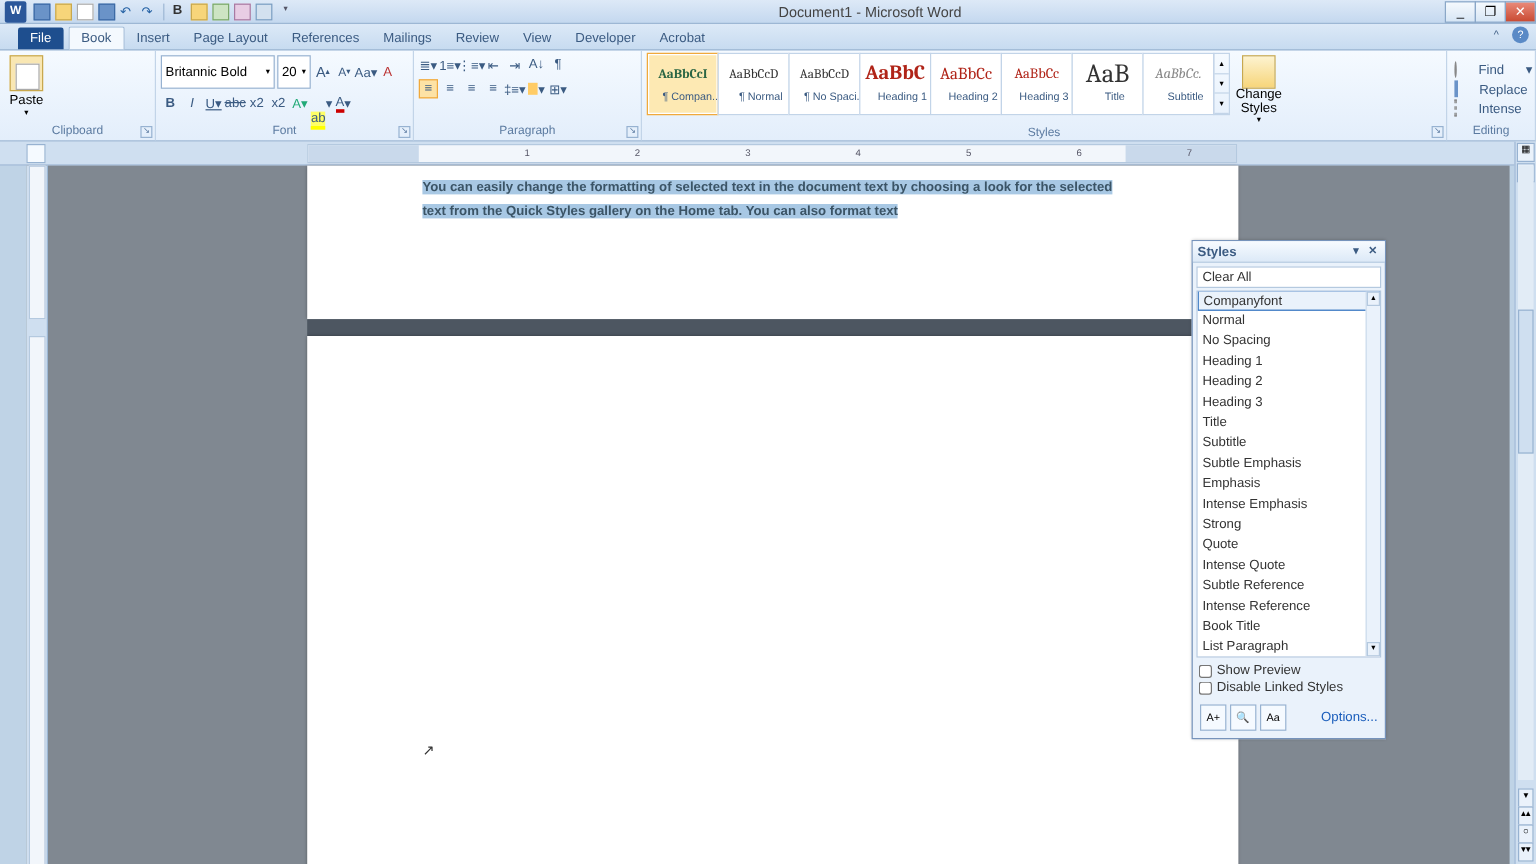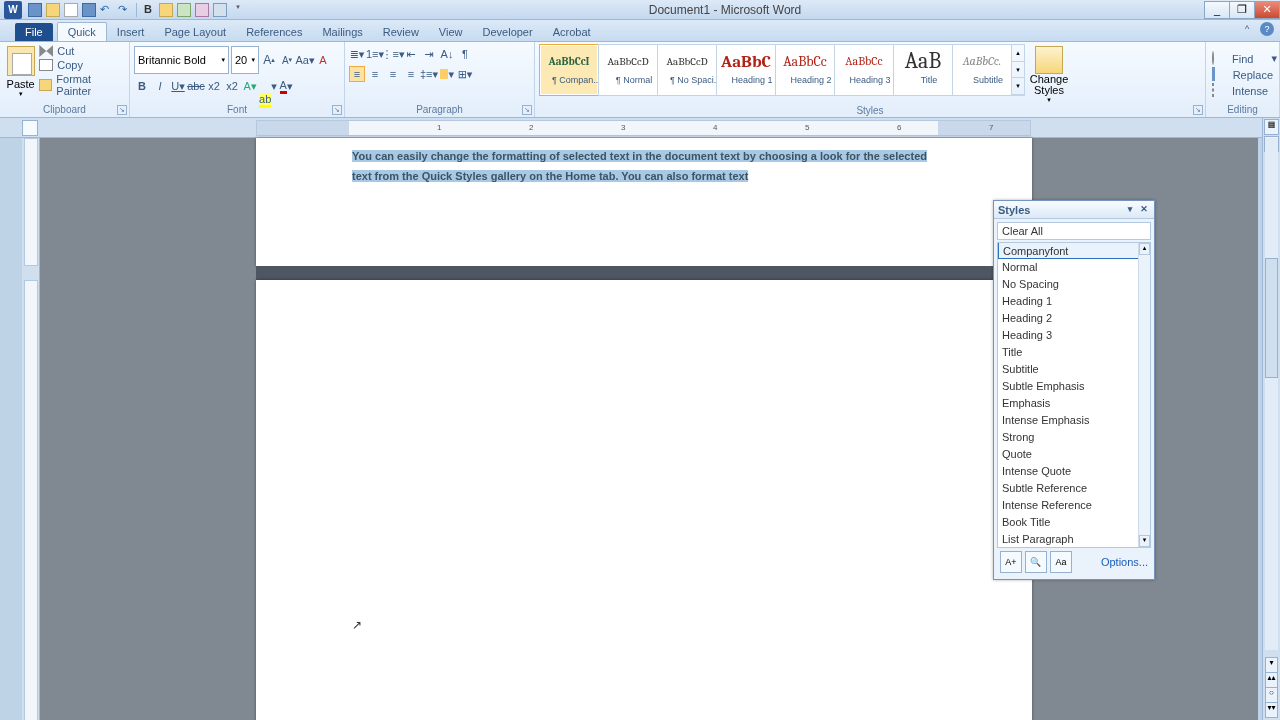--- a/index.html
+++ b/index.html
@@ -153,21 +153,21 @@
         <span>❐</span>
       </div>
     <div class="close">
         <span>✕</span>
       </div>
   </div>
 </div>
 
 <div class="tabs">
   <div class="tab file">File</div>
-  <div class="tab active">Quick</div>
+  <div class="tab active">Book</div>
   <div class="tab">Insert</div>
   <div class="tab">Page Layout</div>
   <div class="tab">References</div>
   <div class="tab">Mailings</div>
   <div class="tab">Review</div>
   <div class="tab">View</div>
   <div class="tab">Developer</div>
   <div class="tab">Acrobat</div>
   <div class="helpico">
     <div style="background:transparent;color:#3b5b82;">^</div>
@@ -176,34 +176,20 @@
 </div>
 
 <div class="ribbon">
 
   <div class="group clipboard" style="width:130px;">
     <div class="gbody">
       <div class="pastebig">
         <div class="picon"></div>
         <div>Paste</div>
         <div style="font-size:7px;">▾</div>
-      </div>
-      <div class="clipitems">
-        <div>
-            <span class="ci" style="background:#888;clip-path:polygon(0 0,100% 100%,100% 0,0 100%);"></span>
-            <span>Cut</span>
-          </div>
-        <div>
-            <span class="ci" style="border:1px solid #888;background:#fff;"></span>
-            <span>Copy</span>
-          </div>
-        <div>
-            <span class="ci" style="background:#f7d57a;border:1px solid #c8a84e;"></span>
-            <span>Format Painter</span>
-          </div>
       </div>
     </div>
     <div class="gtitle">Clipboard</div>
     <div class="dialoglauncher">↘</div>
   </div>
 
   <div class="group fontgroup">
     <div class="gbody" style="flex-direction:column;">
       <div class="fontrow">
         <div class="fontbox fontname">
@@ -454,20 +440,30 @@
           <div class="sp-item">
             <span class="nm">List Paragraph</span>
             <span class="mk para"></span>
           </div>
         </div>
       <div class="sp-scroll">
         <div class="up">▴</div>
           <div class="dn">▾</div>
       </div>
     </div>
+    <div class="sp-checks">
+      <label>
+          <input type="checkbox" style="">
+          <span>Show Preview</span>
+        </label>
+      <label>
+          <input type="checkbox" style="">
+          <span>Disable Linked Styles</span>
+        </label>
+    </div>
     <div class="sp-foot">
       <div class="fbtn">
           <span style="font-size:9px;">A+</span>
         </div>
       <div class="fbtn">
           <span style="font-size:9px;">🔍</span>
         </div>
       <div class="fbtn">
           <span style="font-size:9px;">Aa</span>
         </div>

